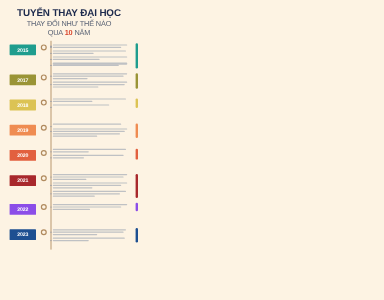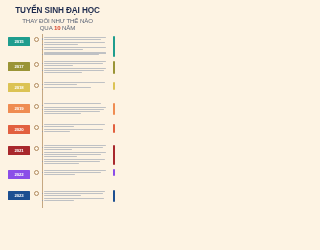--- a/index.html
+++ b/index.html
@@ -73,21 +73,21 @@
     height:1.15px;background:#9aa2b2;opacity:.62;
     border-radius:0.6px;margin-bottom:0.85px;
   }
 </style>
 </head>
 <body>
 
 <div class="page">
 
   <div class="header">
-    <div class="title">TUYỂN SINH ĐẠI HỌC</div>
+    <div class="title">TUYỂN THAY ĐẠI HỌC</div>
     <div class="sub1">THAY ĐỔI NHƯ THẾ NÀO</div>
     <div class="sub2"><span>QUA </span><span class="hl">10</span><span> NĂM</span></div>
   </div>
 
   <div class="timeline">
     <div class="spine"></div>
     <div id="rows">
         <div class="row">
           <div class="yearwrap">
             <span class="year" style="background: rgb(31, 157, 142);">2015</span>

